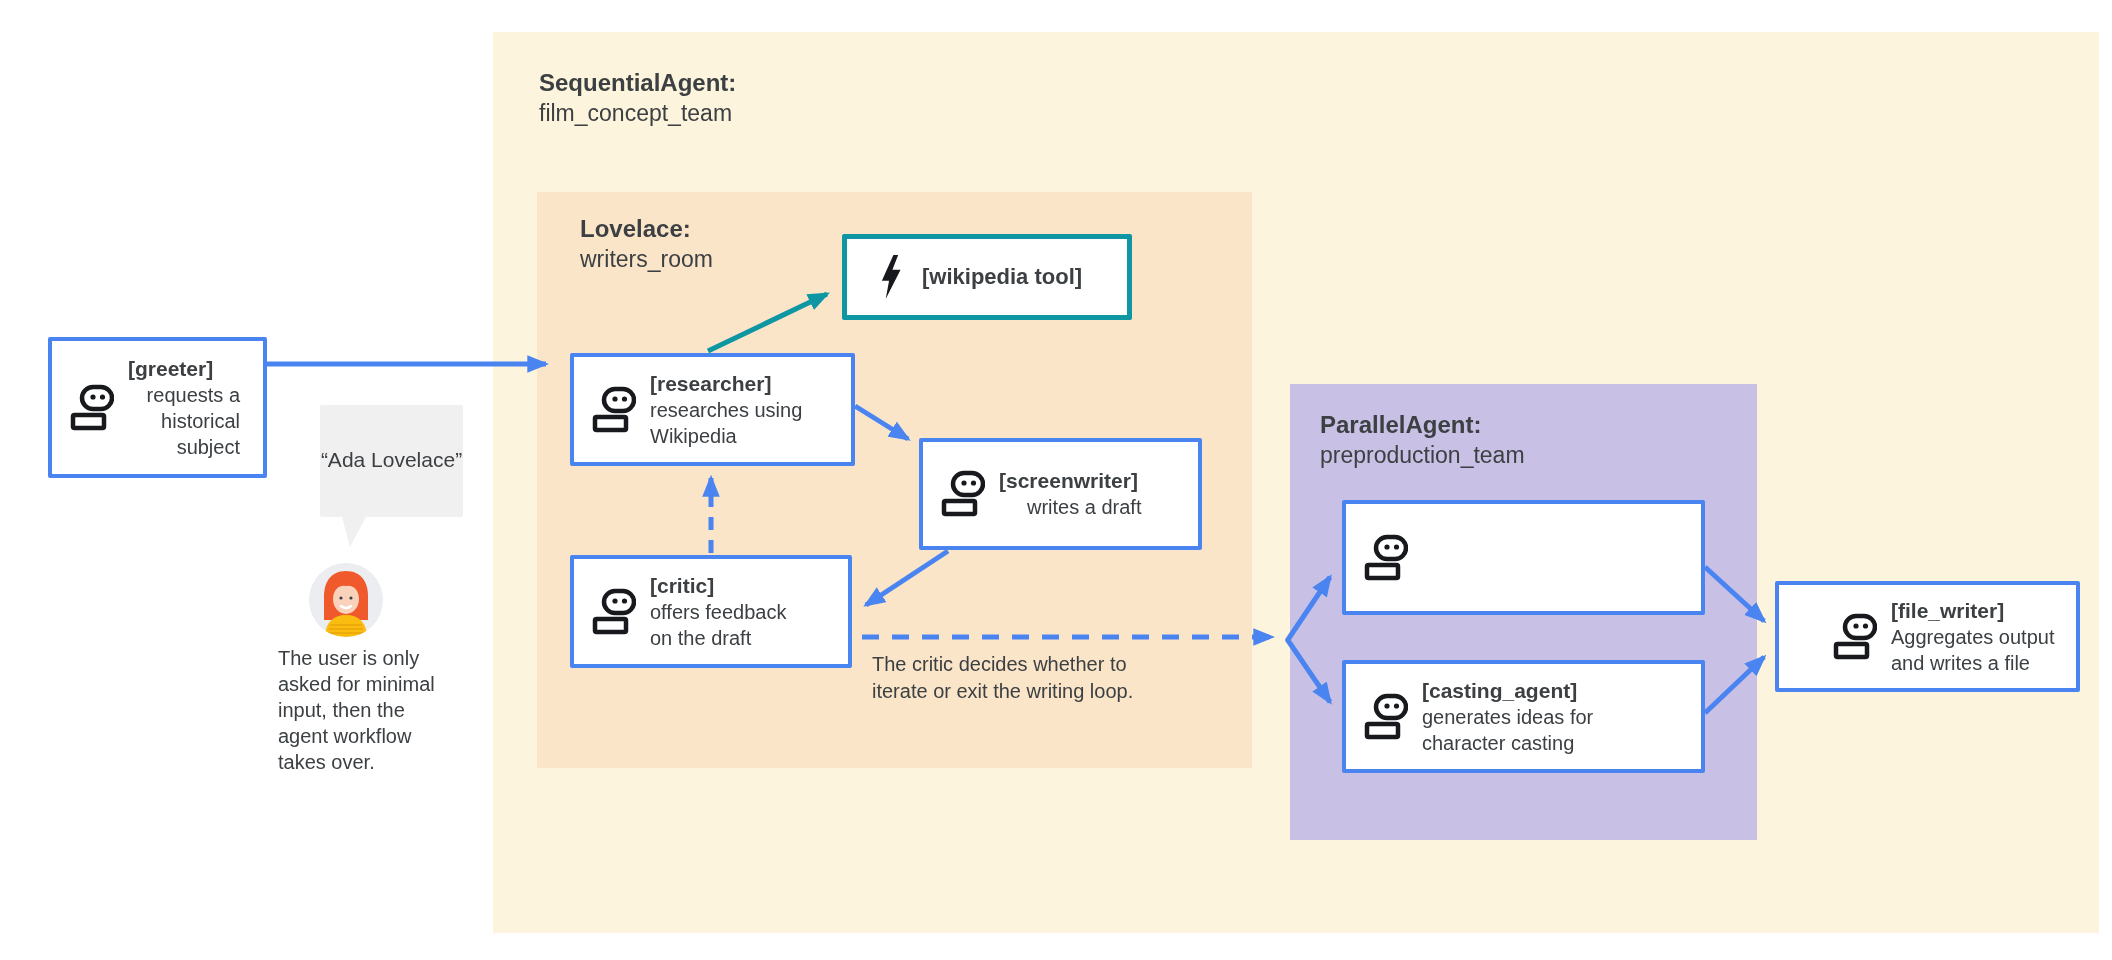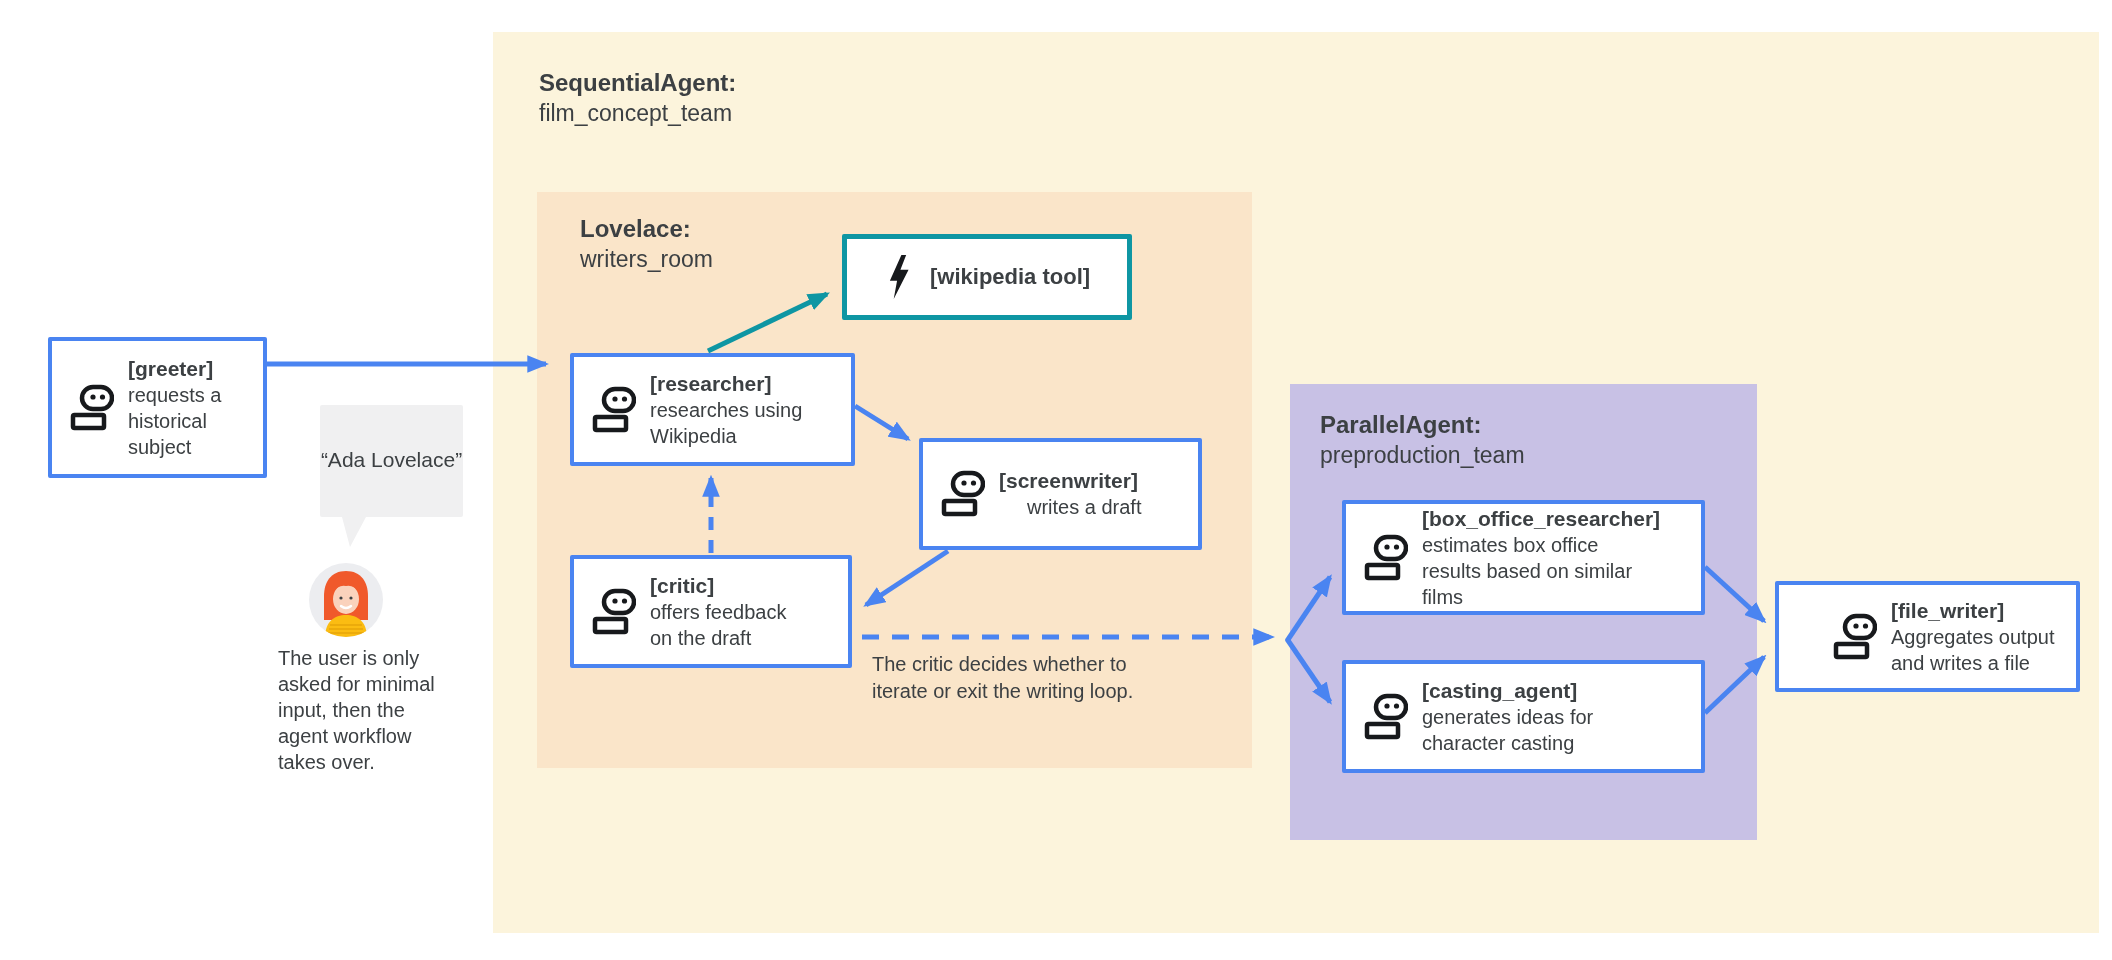--- a/index.html
+++ b/index.html
@@ -17,35 +17,35 @@
   .group-label .gl-title{font-weight:700;font-size:24px;}
   .lbl-seq{left:539px;top:68px;}
   .lbl-loop{left:580px;top:214px;}
   .lbl-par{left:1320px;top:410px;}
   svg.edges{position:absolute;left:0;top:0;width:2112px;height:960px;}
   .node{position:absolute;background:#fff;border:4px solid var(--blue);border-radius:2px;
         display:flex;align-items:center;gap:14px;padding-left:18px;}
   .node .txt{font-size:20px;line-height:26px;color:var(--ink);}
   .node .txt .title{font-weight:700;font-size:21px;}
   .n-greeter{left:48px;top:337px;width:219px;height:141px;}
-  .n-greeter .desc{width:112px;}
+  .n-greeter .desc{width:112px;text-align:right;}
   .n-researcher{left:570px;top:353px;width:285px;height:113px;}
   .n-researcher .desc{width:172px;}
   .n-screenwriter{left:919px;top:438px;width:283px;height:112px;}
   .n-screenwriter .desc{width:170px;margin-left:28px;}
   .n-critic{left:570px;top:555px;width:282px;height:113px;}
   .n-critic .desc{width:162px;}
   .n-boxoffice{left:1342px;top:500px;width:363px;height:115px;}
   .n-boxoffice .desc{width:240px;}
   .n-casting{left:1342px;top:660px;width:363px;height:113px;}
   .n-casting .desc{width:205px;}
   .n-filewriter{left:1775px;top:581px;width:305px;height:111px;justify-content:flex-end;}
   .n-filewriter .desc{width:185px;}
   .n-wikipedia{left:842px;top:234px;width:290px;height:86px;border:5px solid var(--teal);
-               padding-left:40px;gap:20px;}
+               padding-left:32px;gap:20px;}
   .n-wikipedia .title{font-weight:700;font-size:22px;color:var(--ink);}
   .robot{flex:0 0 44px;}
   .bubble{position:absolute;left:320px;top:405px;width:143px;height:112px;background:var(--bubble-gray);
           border-radius:2px;text-align:center;font-size:21px;line-height:28px;padding-top:41px;}
   .bubble .tail{position:absolute;left:22px;top:100%;width:0;height:0;
           border-top:30px solid var(--bubble-gray);border-left:8px solid transparent;border-right:16px solid transparent;}
   .avatar{position:absolute;left:308px;top:562px;width:76px;height:76px;}
   .user-note{position:absolute;left:278px;top:645px;width:172px;font-size:20px;line-height:26px;}
   .loop-note{position:absolute;left:872px;top:651px;width:315px;font-size:20px;line-height:27px;}
 </style>
@@ -151,24 +151,20 @@
     </div>
   </div>
 
   <div class="node n-boxoffice">
     <svg class="robot" width="44" height="48" viewBox="0 0 44 48">
       <rect x="12" y="3" width="30" height="22" rx="11" fill="none" stroke="var(--icon-black)" stroke-width="4.5"></rect>
       <circle cx="23" cy="13" r="2.6" fill="var(--icon-black)"></circle>
         <circle cx="32.5" cy="13" r="2.6" fill="var(--icon-black)"></circle>
       <rect x="3" y="31" width="31" height="13" rx="1.5" fill="none" stroke="var(--icon-black)" stroke-width="4.5"></rect>
     </svg>
-    <div class="txt">
-      <div class="title">[box_office_researcher]</div>
-      <div class="desc">estimates box office results based on similar films</div>
-    </div>
   </div>
 
   <div class="node n-casting">
     <svg class="robot" width="44" height="48" viewBox="0 0 44 48">
       <rect x="12" y="3" width="30" height="22" rx="11" fill="none" stroke="var(--icon-black)" stroke-width="4.5"></rect>
       <circle cx="23" cy="13" r="2.6" fill="var(--icon-black)"></circle>
         <circle cx="32.5" cy="13" r="2.6" fill="var(--icon-black)"></circle>
       <rect x="3" y="31" width="31" height="13" rx="1.5" fill="none" stroke="var(--icon-black)" stroke-width="4.5"></rect>
     </svg>
     <div class="txt">

